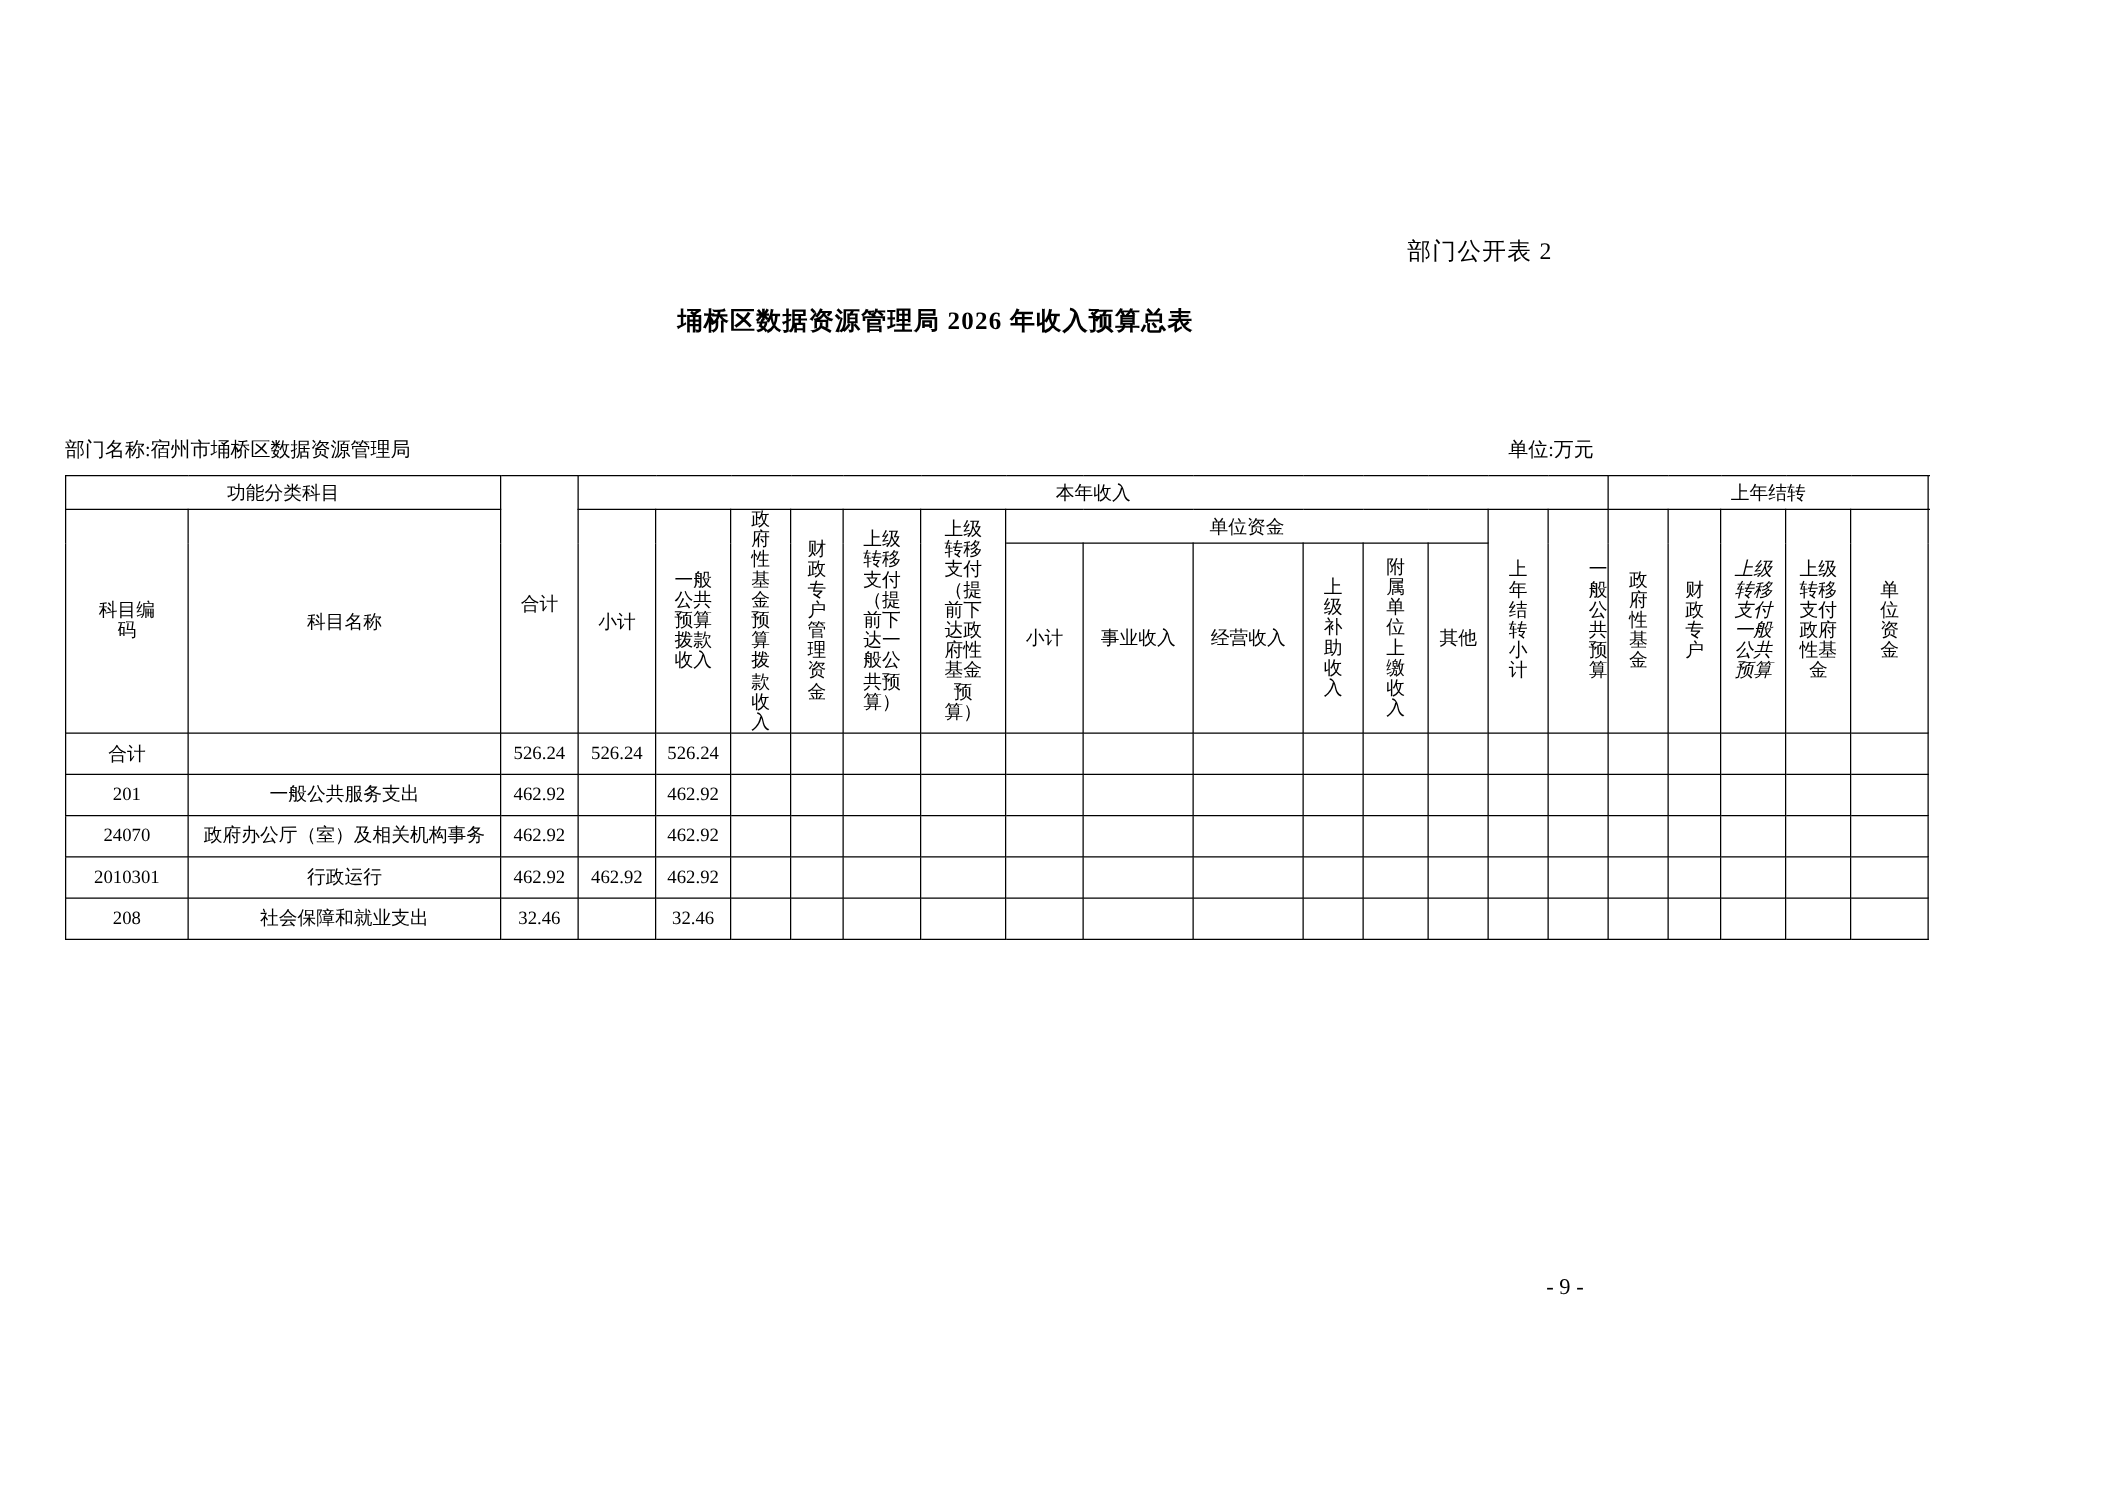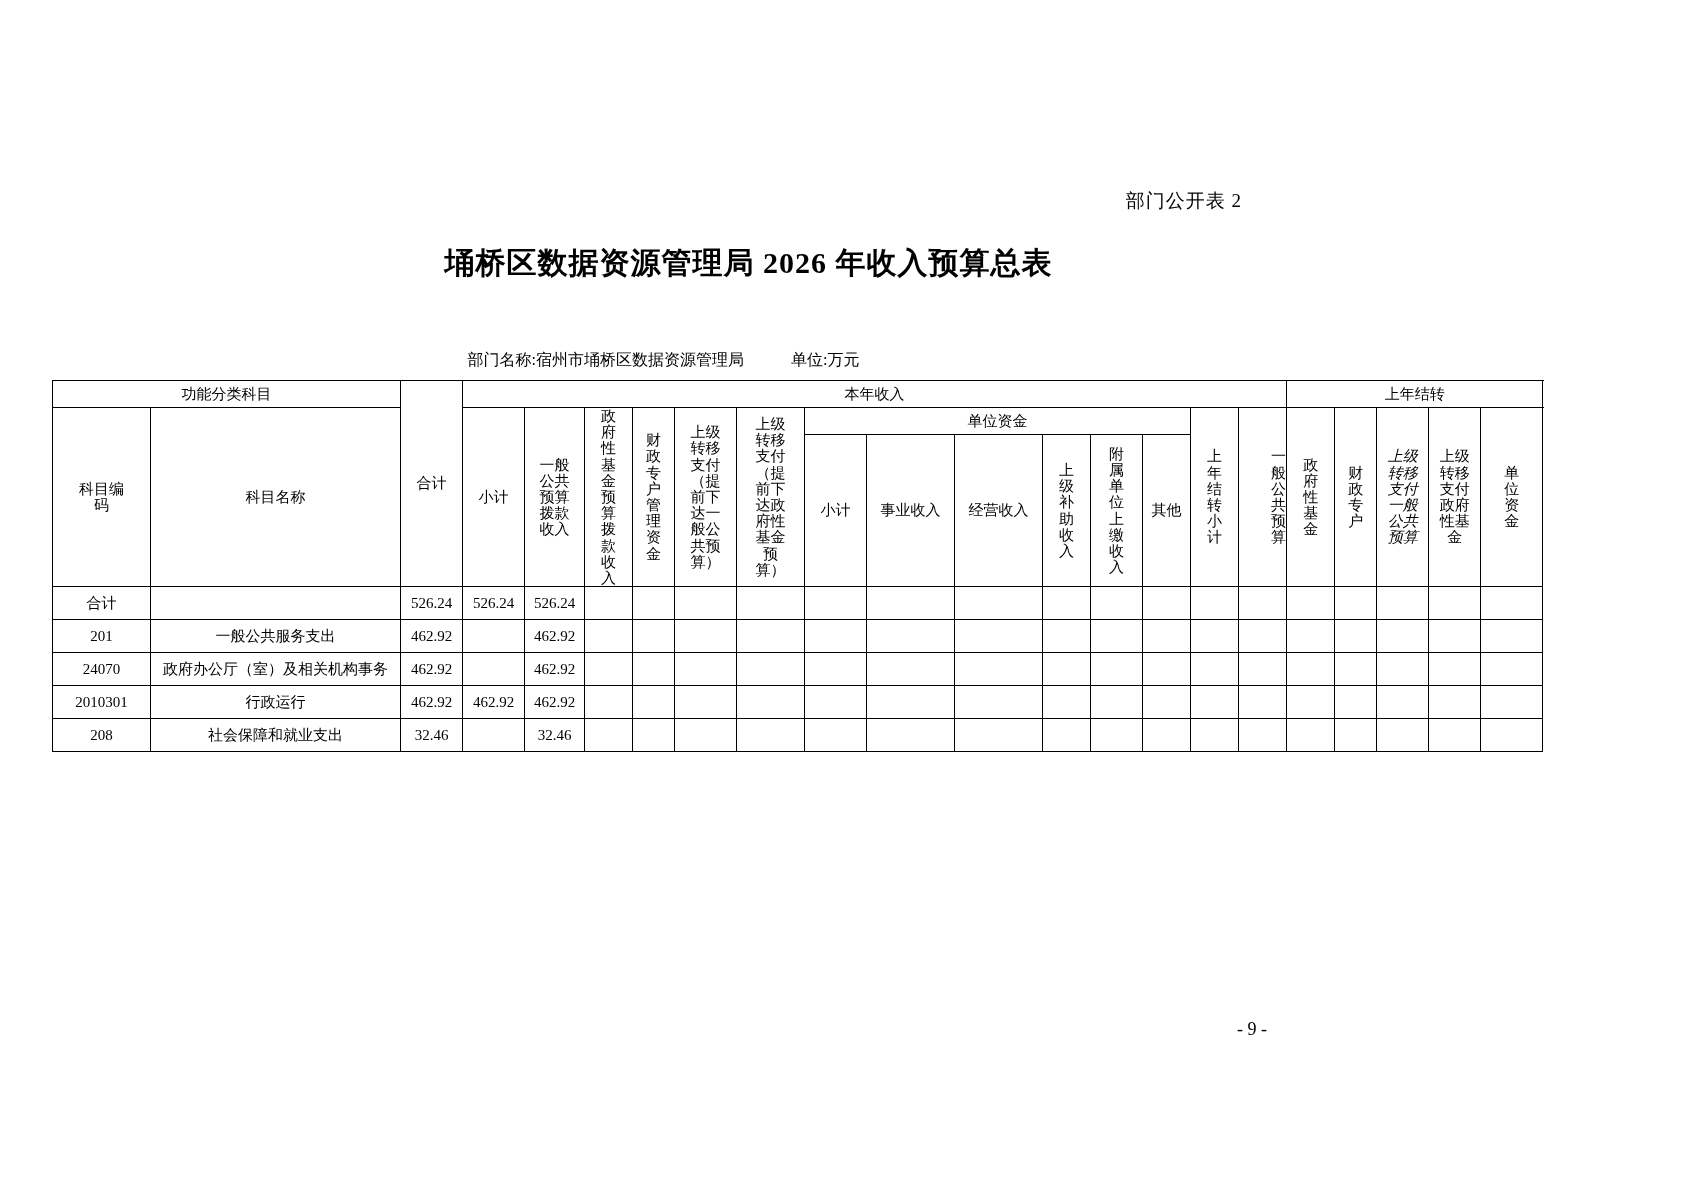--- a/index.html
+++ b/index.html
@@ -28,31 +28,31 @@
     right: 255px;
     font-size: 19px;
     letter-spacing: 1px;
   }
   .doc-title {
     position: absolute;
     top: 243px;
     left: 0;
     width: 100%;
     text-align: center;
-    font-size: 30px;
+    font-size: 20px;
     font-weight: bold;
     letter-spacing: 1px;
   }
   .meta-row {
     position: absolute;
     top: 350px;
     left: 52px;
     right: 52px;
     display: flex;
-    justify-content: center;
+    justify-content: space-between;
     font-size: 16px;
     gap: 47px;
   }
   .meta-left { padding-left: 0; }
   .meta-right { padding-right: 170px; }
 
   table.budget {
     position: absolute;
     top: 380px;
     left: 52px;

